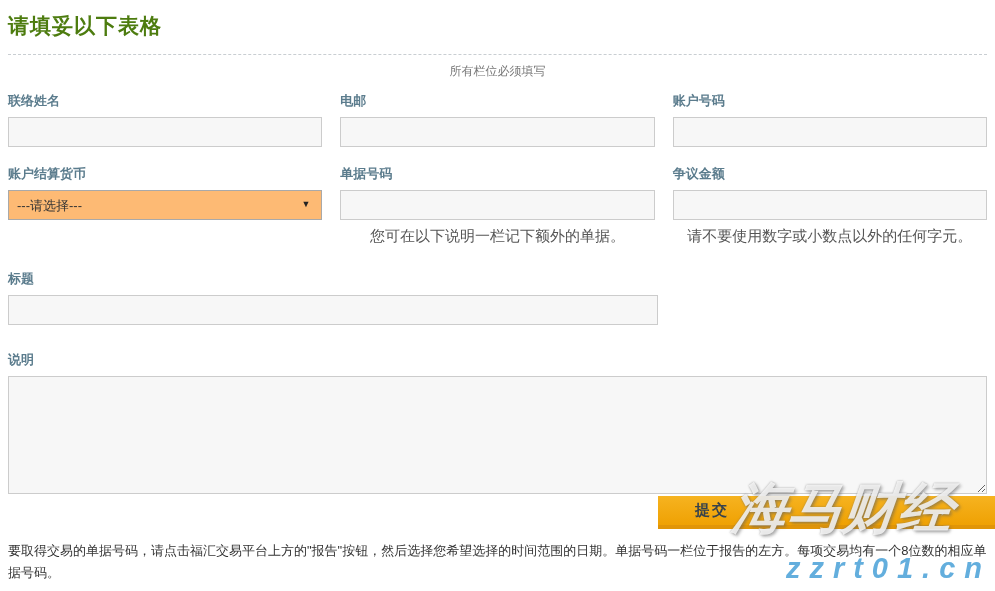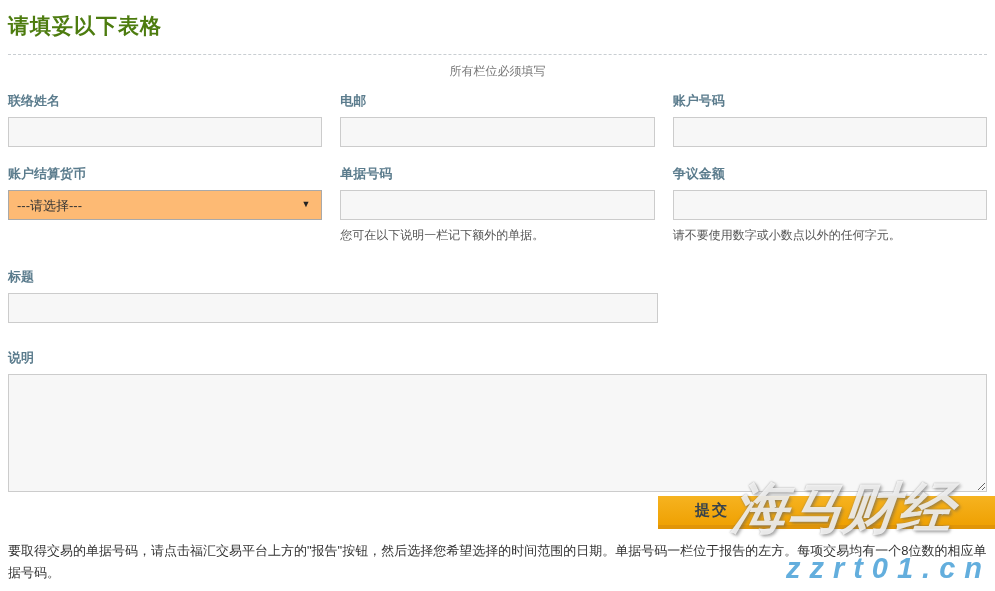--- a/index.html
+++ b/index.html
@@ -66,23 +66,24 @@
     font-family: "Liberation Sans", "DejaVu Sans", sans-serif;
   }
   .select-arrow {
     position: absolute;
     right: 12px; top: 9px;
     font-size: 9px;
     color: #222;
     pointer-events: none;
   }
   .help-text {
-    font-size: 12px;
+    font-size: 15px;
     color: #555;
     margin-top: 7px;
+    text-align: center;
   }
 
   .subject-block { margin-top: 24px; }
   .subject-input { width: 650px; }
 
   .desc-block { margin-top: 26px; }
   .desc-textarea {
     width: 979px;
     height: 118px;
     background: #f7f7f7;

